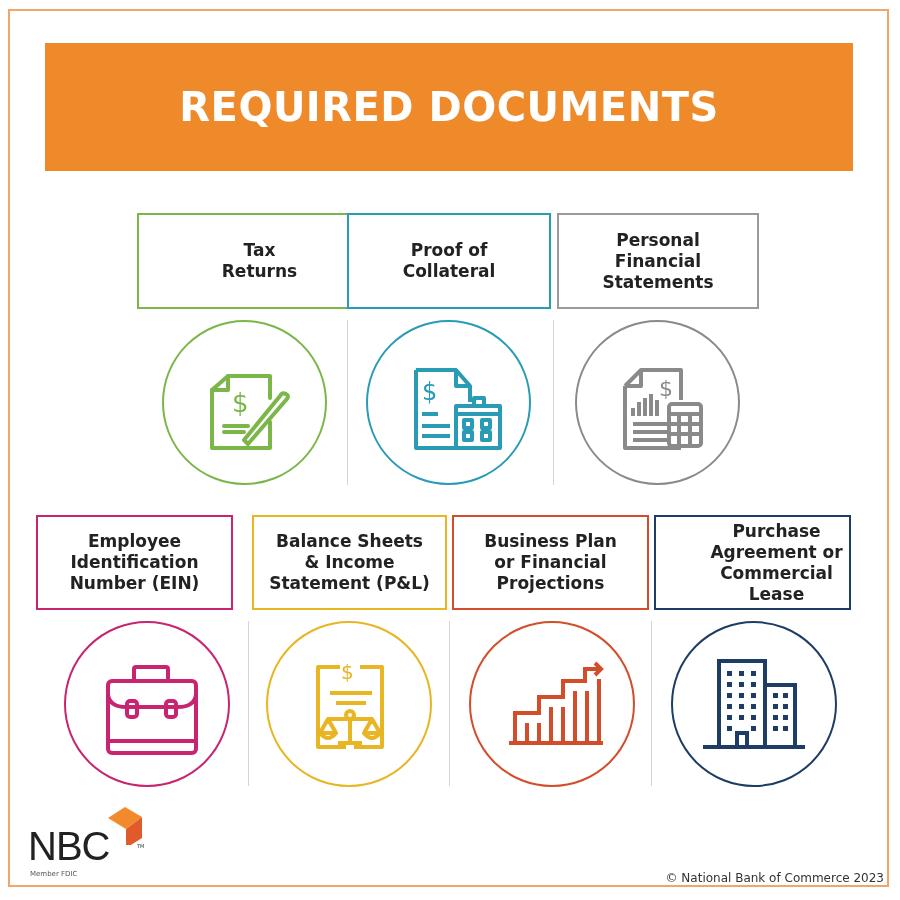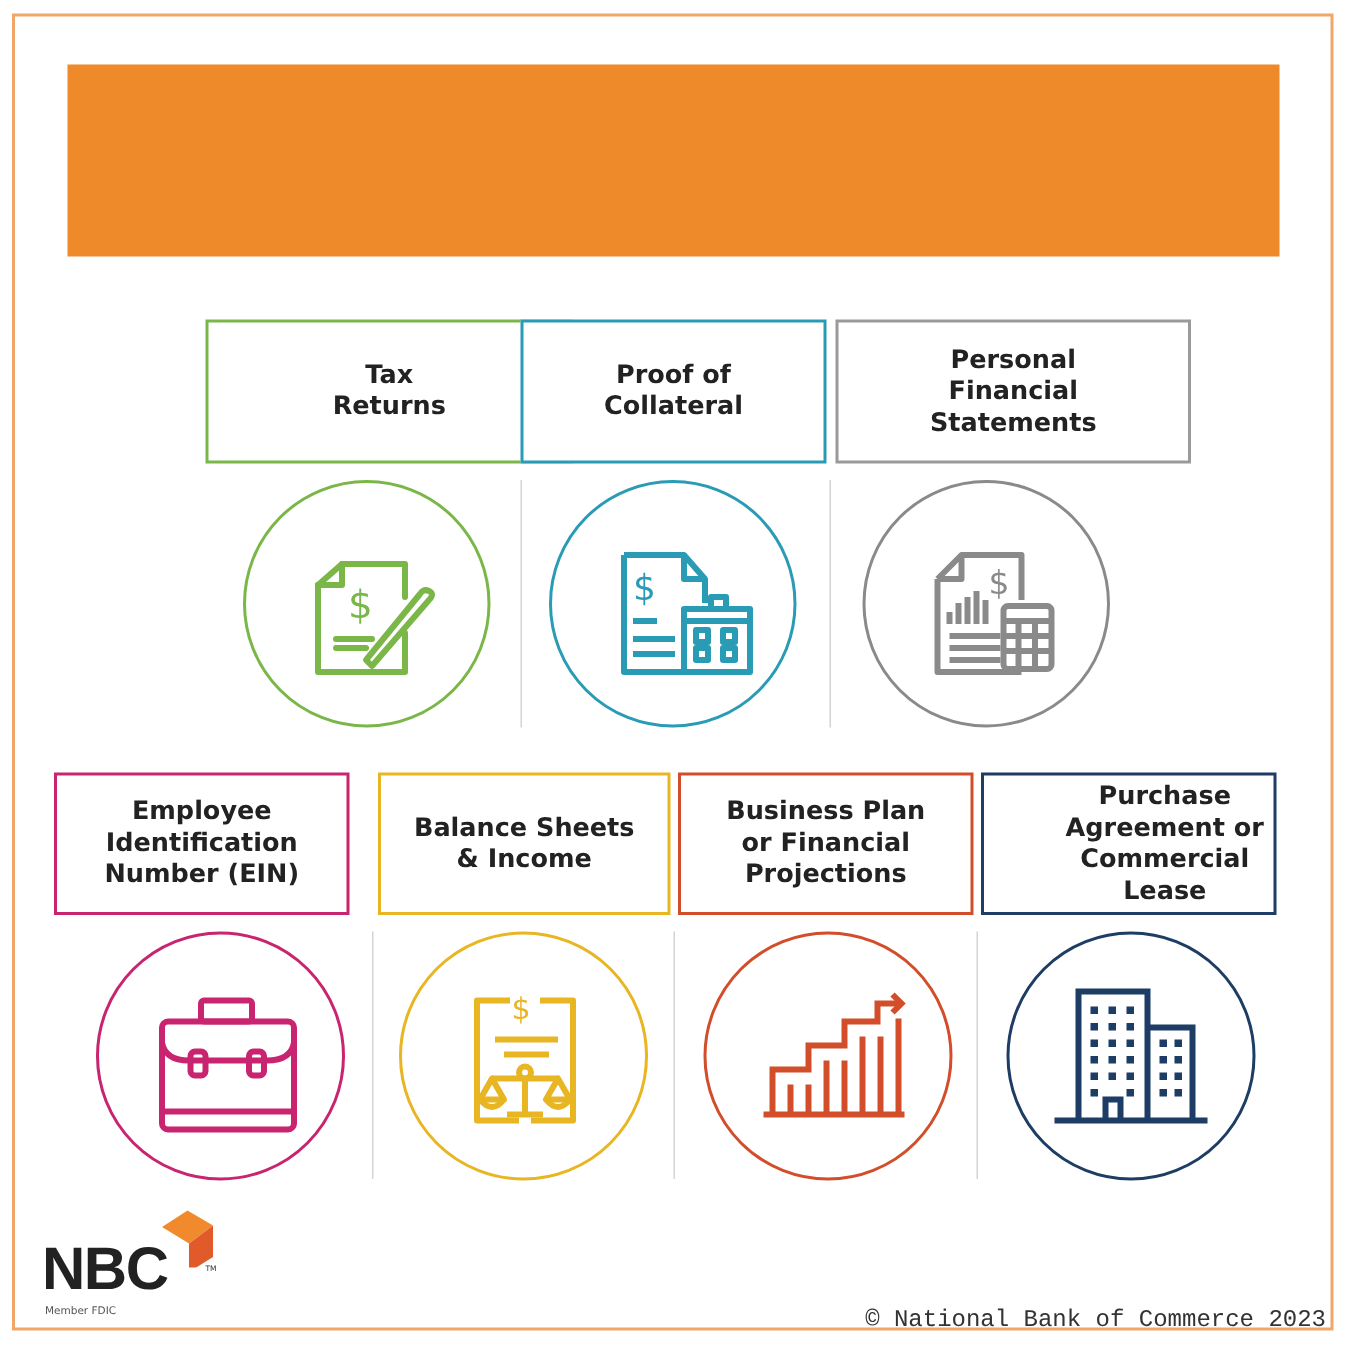--- a/index.html
+++ b/index.html
@@ -6,42 +6,43 @@
   body{width:900px;height:900px;position:relative;overflow:hidden;font-family:"DejaVu Sans","Liberation Sans",sans-serif;}
   .frame{position:absolute;left:8px;top:9px;width:881px;height:878px;border:2px solid #f0a668;box-sizing:border-box;}
   .banner{position:absolute;left:45px;top:43px;width:808px;height:128px;background:#ee8a2a;display:flex;flex-direction:column;align-items:center;justify-content:center;}
   .banner span{color:#fff;font-weight:bold;font-size:40px;line-height:46px;letter-spacing:0.5px;}
   .box{position:absolute;box-sizing:border-box;border:2px solid;display:flex;flex-direction:column;align-items:center;justify-content:center;text-align:center;background:#fff;}
   .box span{font-weight:bold;color:#222;font-size:17px;line-height:21px;}
   .divider{position:absolute;width:1px;background:#d4d4d4;}
   .circle{position:absolute;box-sizing:border-box;border-radius:50%;border:2px solid;display:flex;align-items:center;justify-content:center;background:#fff;}
   .circle svg{display:block;}
   .logo{position:absolute;left:28px;top:822px;}
-  .logo-text{position:absolute;left:28px;top:826px;font-family:"Liberation Sans",sans-serif;font-weight:bold;font-size:40px;color:#222;letter-spacing:-1px;line-height:40px;}
+  .logo-text{position:absolute;left:28px;top:826px;font-family:"Liberation Sans",sans-serif;font-weight:normal;font-size:40px;color:#222;letter-spacing:-1px;line-height:40px;}
   .fdic{position:absolute;left:30px;top:870px;font-size:7px;color:#555;}
-  .copy{position:absolute;right:16px;top:871px;font-size:16px;color:#333;font-family:Liberation Mono, monospace;}
+  .copy{position:absolute;right:16px;top:871px;font-size:12px;color:#333;}
   .tm{position:absolute;left:137px;top:843px;font-size:5px;color:#333;}
 </style>
 </head>
 <body>
 
 <div class="frame"></div>
 
 <div class="banner">
+  <span>REQUIRED DOCUMENTS</span>
 </div>
 
 <div class="box" style="left:137px;top:213px;width:245px;height:96px;border-color:#7ab648;">
   <span>Tax</span>
   <span>Returns</span>
 </div>
 <div class="box" style="left:347px;top:213px;width:204px;height:96px;border-color:#2a9bb4;">
   <span>Proof of</span>
   <span>Collateral</span>
 </div>
-<div class="box" style="left:557px;top:213px;width:237px;height:96px;border-color:#9a9a9a;">
+<div class="box" style="left:557px;top:213px;width:202px;height:96px;border-color:#9a9a9a;">
   <span>Personal</span>
   <span>Financial</span>
   <span>Statements</span>
 </div>
 
 <div class="divider" style="left:347px;top:320px;height:165px;"></div>
 <div class="divider" style="left:553px;top:320px;height:165px;"></div>
 
 <div class="circle" style="left:162px;top:320px;width:165px;height:165px;border-color:#7ab648;">
   <svg width="110" height="110" viewBox="0 0 110 110" fill="none" stroke="#7ab648" stroke-width="4" stroke-linejoin="round" stroke-linecap="round">
@@ -83,20 +84,21 @@
 </div>
 
 <div class="box" style="left:36px;top:515px;width:197px;height:95px;border-color:#c8246f;">
   <span>Employee</span>
   <span>Identification</span>
   <span>Number (EIN)</span>
 </div>
 <div class="box" style="left:252px;top:515px;width:195px;height:95px;border-color:#e8b523;">
   <span>Balance Sheets</span>
   <span>&amp; Income</span>
+  <span>Statement (P&amp;L)</span>
 </div>
 <div class="box" style="left:452px;top:515px;width:197px;height:95px;border-color:#d24e2a;">
   <span>Business Plan</span>
   <span>or Financial</span>
   <span>Projections</span>
 </div>
 <div class="box" style="left:654px;top:515px;width:197px;height:95px;border-color:#1d3d64;padding-left:48px;">
   <span>Purchase</span>
   <span>Agreement or</span>
   <span>Commercial Lease</span>

